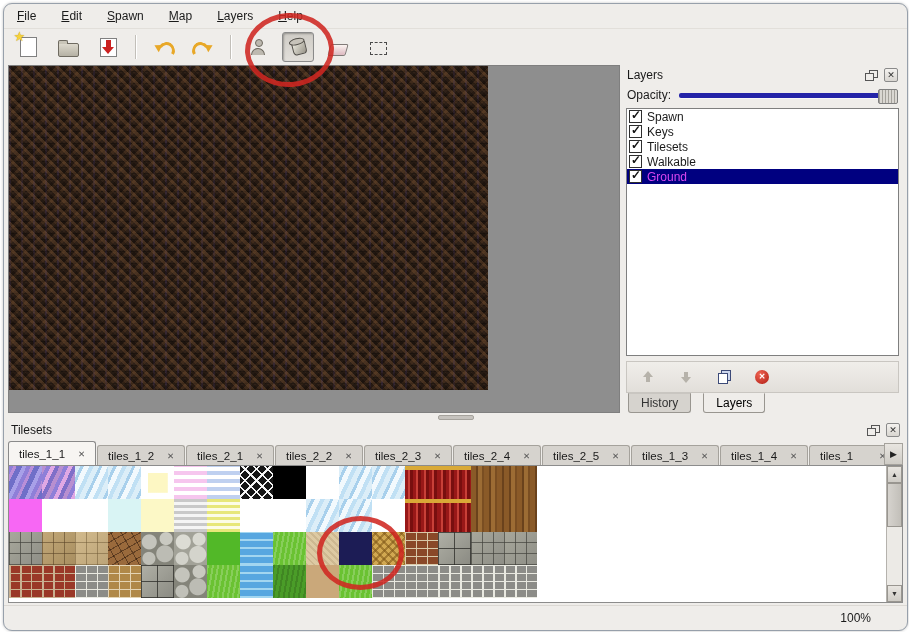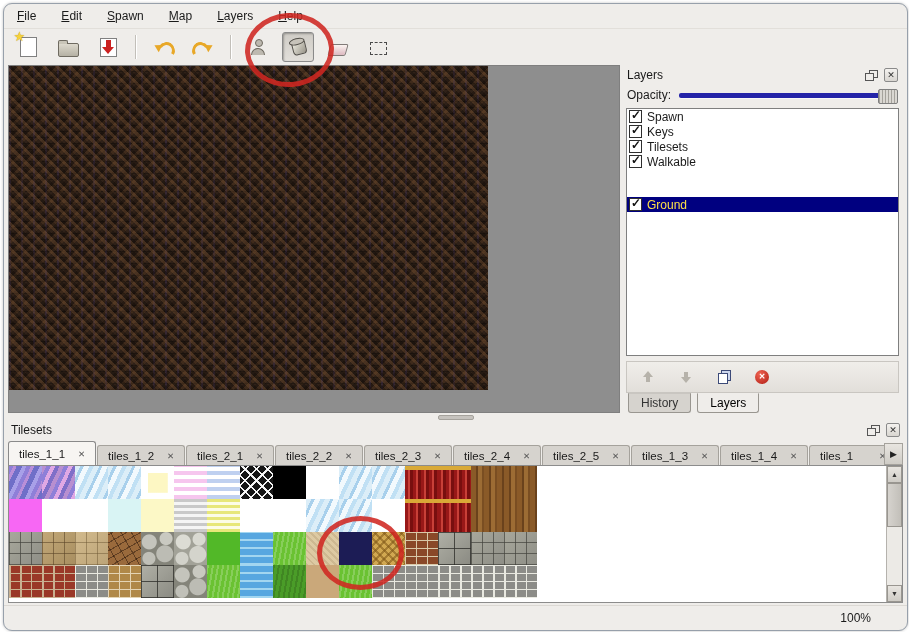--- a/index.html
+++ b/index.html
@@ -62,41 +62,41 @@
   .icon-close{width:12px;height:12px;line-height:12px;text-align:center;font-size:9px;color:#333;border:1px solid #8a8a8a;border-radius:2px;background:linear-gradient(#f4f2ef,#d9d6d1);}
 
   .opacity-row{display:flex;align-items:center;gap:8px;height:22px;padding:0 3px;}
   .slider{flex:1;position:relative;height:14px;}
   .slider-track{position:absolute;left:0;right:2px;top:5px;height:5px;background:var(--slider,#2424a8);border-radius:2px;box-shadow:0 1px 0 rgba(255,255,255,.6);}
   .slider-handle{position:absolute;right:0;top:1px;width:18px;height:13px;border:1px solid #7f7f7f;border-radius:2px;
      background:#dad7d2;background-image:repeating-linear-gradient(90deg,#a5a29c 0 1px,rgba(0,0,0,0) 1px 3px);}
 
   .layer-list{flex:1;border:1px solid #7f7f7f;background:#fff;overflow:hidden;margin:2px 2px 5px 2px;}
   .layer-row{display:flex;align-items:center;height:15px;padding:0 2px;gap:5px;}
-  .layer-row.selected{background:var(--selection,#000080);color:#fde047;margin-top:28px;}
+  .layer-row.selected{background:var(--selection,#000080);color:#d946ef;}
   .checkbox{width:11px;height:11px;border:1px solid #2e2e2e;background:#fff;position:relative;flex:none;}
   .checkbox.checked::after{content:var(--check-glyph,"\2713");position:absolute;left:1px;top:-3px;font-size:12px;font-weight:bold;color:#111;}
 
   .layer-actions{height:30px;display:flex;align-items:center;gap:16px;padding-left:10px;margin:0 2px;
      border:1px solid #c9c6c1;background:linear-gradient(#f0eeea,#e2dfda);}
   .layer-action-btn{width:22px;height:22px;display:flex;align-items:center;justify-content:center;border-radius:2px;}
   .icon-raise,.icon-lower{position:relative;width:12px;height:12px;}
   .icon-raise::before{content:"";position:absolute;left:1px;top:0;border-left:5px solid transparent;border-right:5px solid transparent;border-bottom:6px solid #b6b2aa;}
   .icon-raise::after{content:"";position:absolute;left:4px;top:6px;width:4px;height:5px;background:#b6b2aa;}
   .icon-lower::before{content:"";position:absolute;left:1px;bottom:0;border-left:5px solid transparent;border-right:5px solid transparent;border-top:6px solid #b6b2aa;}
   .icon-lower::after{content:"";position:absolute;left:4px;bottom:6px;width:4px;height:5px;background:#b6b2aa;}
   .icon-duplicate{position:relative;width:13px;height:14px;}
   .icon-duplicate::before{content:"";position:absolute;right:0;top:0;width:8px;height:9px;border:1px solid #3c4a78;background:#cdd7ee;}
   .icon-duplicate::after{content:"";position:absolute;left:0;bottom:0;width:8px;height:9px;border:1px solid #3c4a78;background:#ffffff;}
   .icon-delete{position:relative;width:14px;height:14px;border-radius:50%;background:radial-gradient(circle at 35% 30%,#ef6352,#b01d14);}
   .icon-delete::after{content:"\2715";position:absolute;left:0;top:0;width:14px;line-height:14px;text-align:center;color:#fff;font-size:8px;font-weight:bold;}
 
   .dock-tabs{display:flex;height:20px;padding-left:4px;}
   .dock-tab{padding:2px 12px 0 12px;border:1px solid #999690;border-top:1px solid #c9c6c1;background:#d6d3ce;
-     margin-right:6px;border-radius:0 0 3px 3px;color:#333;}
+     margin-right:12px;border-radius:0 0 3px 3px;color:#333;}
   .dock-tab.active{background:var(--winbg,#efedea);border-top-color:var(--winbg,#efedea);color:#000;}
 
   
   #splitter{height:8px;display:flex;align-items:center;justify-content:center;}
   #splitter .grip{width:34px;height:3px;background:#c6c3be;border:1px solid #a5a29c;border-radius:2px;}
 
   
   #tilesets-panel{height:184px;padding:0 4px;display:flex;flex-direction:column;justify-content:flex-end;}
   .ts-tabbar{display:flex;align-items:flex-end;height:26px;}
   .ts-tabs{display:flex;flex:1;overflow:hidden;align-items:flex-end;gap:1px;}

